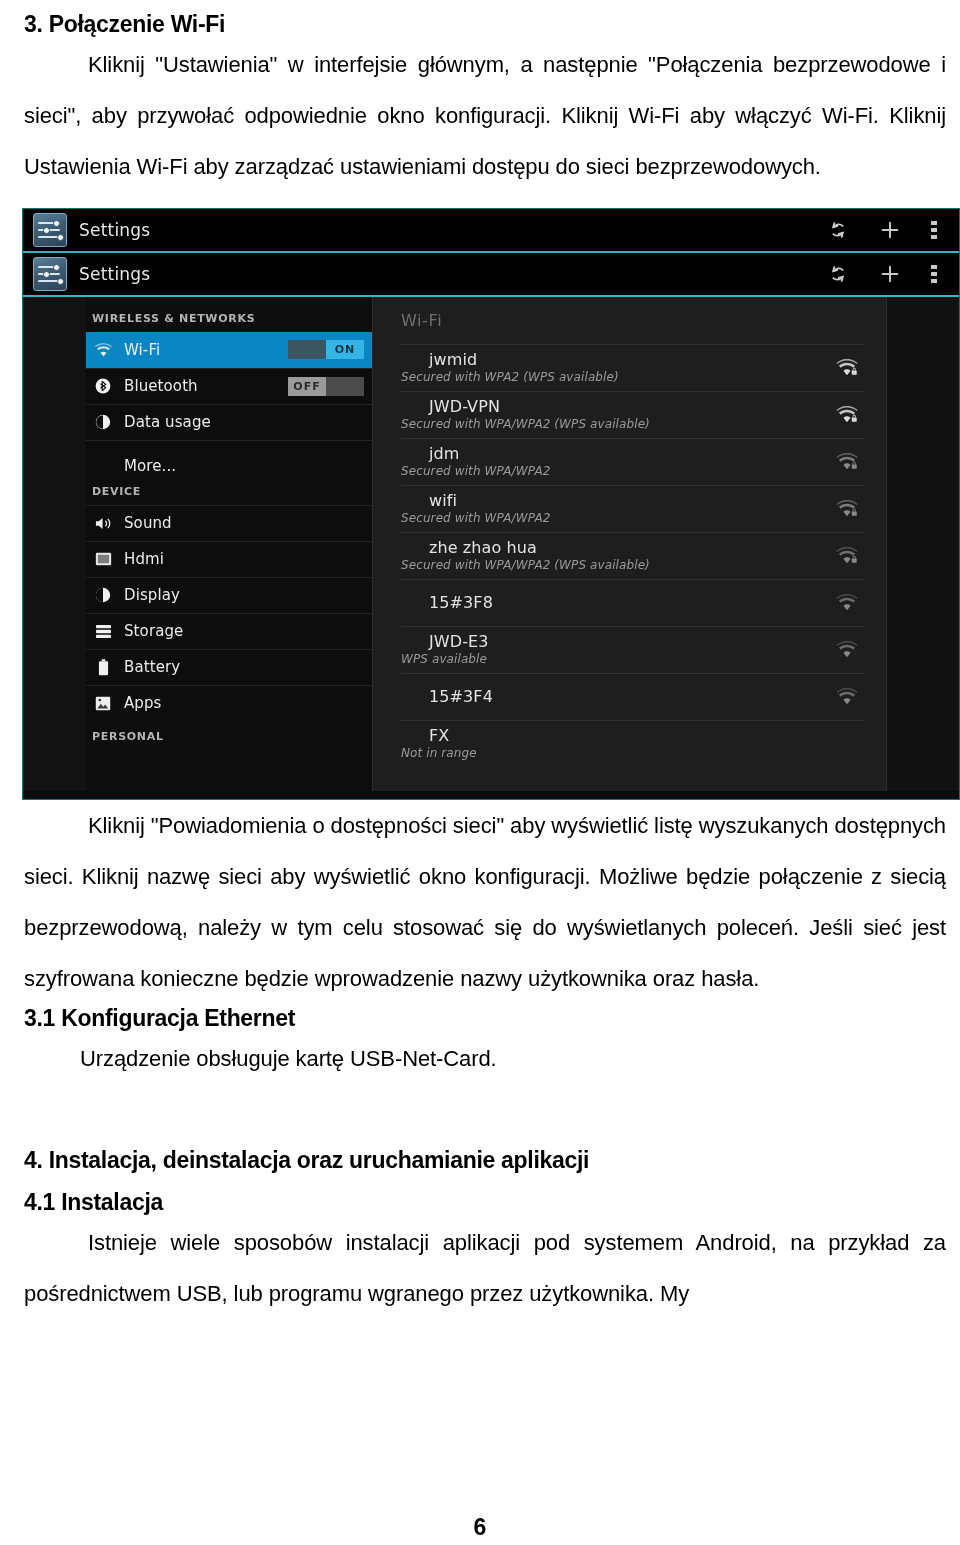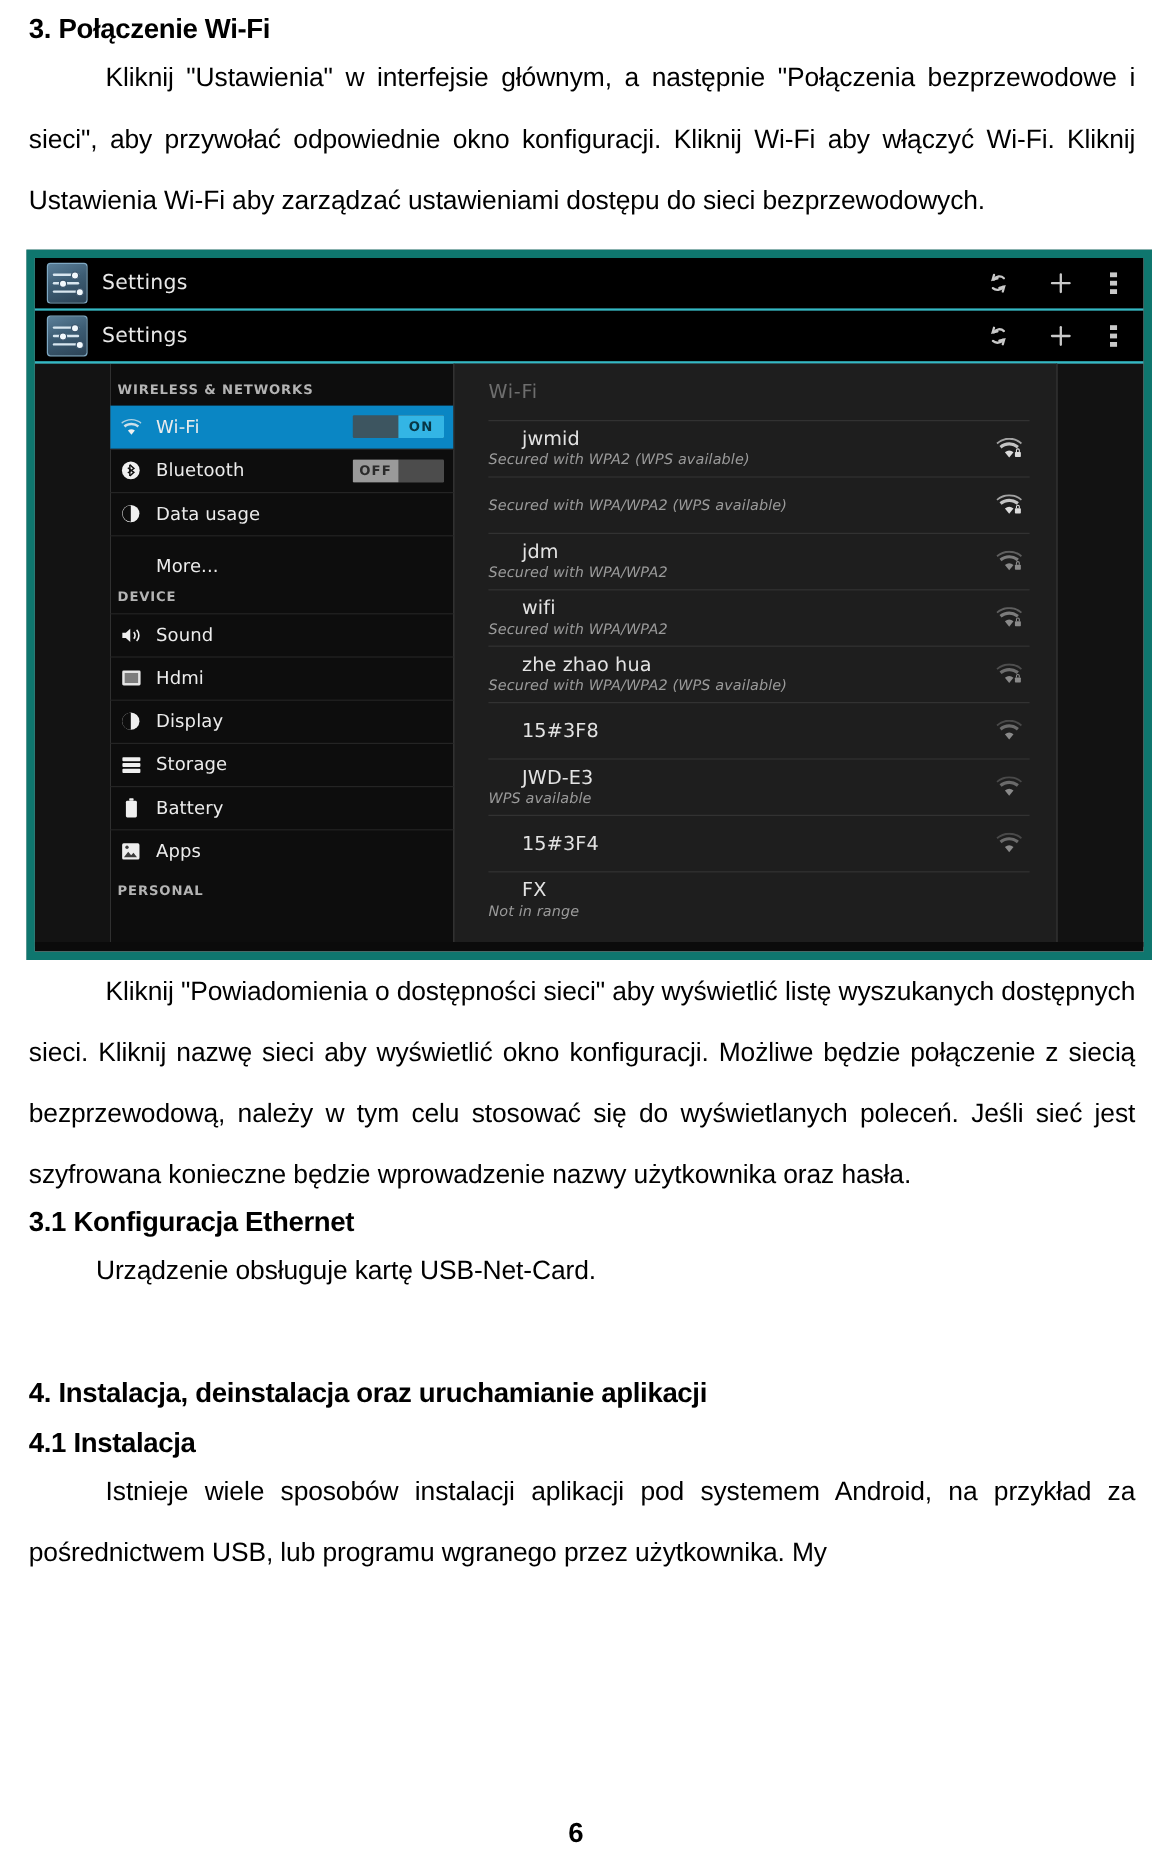--- a/index.html
+++ b/index.html
@@ -62,24 +62,24 @@
     font-size: 23px;
     font-weight: bold;
   }
 
   
   .shot {
     position: relative;
     width: 938px;
     height: 592px;
     margin: 16px 0 0 12px;
-    background: #a3a3a3;
+    background: #0f172a;
     overflow: hidden;
     font-family: "DejaVu Sans", sans-serif;
-    border: 7px solid #0f766e;
+    border: 1px solid #0f766e;
     box-sizing: border-box;
   }
 
   .actionbar {
     position: relative;
     height: 44px;
     background: #000000;
     border-bottom: 2px solid #34b8c4;
     display: flex;
     align-items: center;
@@ -476,20 +476,21 @@
                 <path d="M12 6.6c2.7 0 5.1 1 7 2.6l1.8-2.3A13.4 13.4 0 0 0 12 3.7c-3.3 0-6.4 1.2-8.8 3.2l1.8 2.3c1.9-1.6 4.3-2.6 7-2.6z" opacity=".88"></path>
                 <path d="M12 1.4c4 0 7.7 1.5 10.6 3.9l1-1.2A17.9 17.9 0 0 0 12-.6 17.9 17.9 0 0 0 .4 4.1l1 1.2C4.3 2.9 8 1.4 12 1.4z" opacity=".7"></path>
                 <rect x="17.2" y="12.4" width="5.4" height="4.6" rx="0.7"></rect>
                 <path d="M18.6 12.4v-1.5a1.3 1.3 0 0 1 2.6 0v1.5" fill="none" stroke="currentColor" stroke-width="1"></path>
               </svg>
             </span>
           </div>
 
           <div class="net">
             <span class="info">
+              <span class="ssid" style="display:block">JWD-VPN</span>
               <span class="sec" style="display:block">Secured with WPA/WPA2 (WPS available)</span>
             </span>
             <span class="sig">
               <svg width="22" height="17" viewBox="0 0 24 18" fill="currentColor">
                 <path d="M12 17.4l3.9-4.8a6.2 6.2 0 0 0-7.8 0L12 17.4z"></path>
                 <path d="M12 6.6c2.7 0 5.1 1 7 2.6l1.8-2.3A13.4 13.4 0 0 0 12 3.7c-3.3 0-6.4 1.2-8.8 3.2l1.8 2.3c1.9-1.6 4.3-2.6 7-2.6z" opacity=".88"></path>
                 <path d="M12 1.4c4 0 7.7 1.5 10.6 3.9l1-1.2A17.9 17.9 0 0 0 12-.6 17.9 17.9 0 0 0 .4 4.1l1 1.2C4.3 2.9 8 1.4 12 1.4z" opacity=".7"></path>
                 <rect x="17.2" y="12.4" width="5.4" height="4.6" rx="0.7"></rect>
                 <path d="M18.6 12.4v-1.5a1.3 1.3 0 0 1 2.6 0v1.5" fill="none" stroke="currentColor" stroke-width="1"></path>
               </svg>

